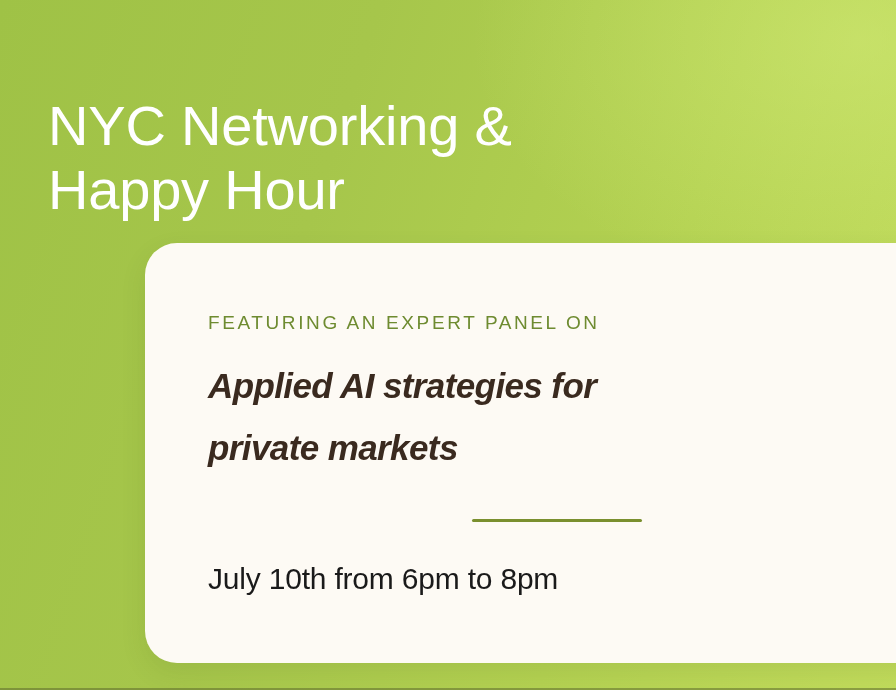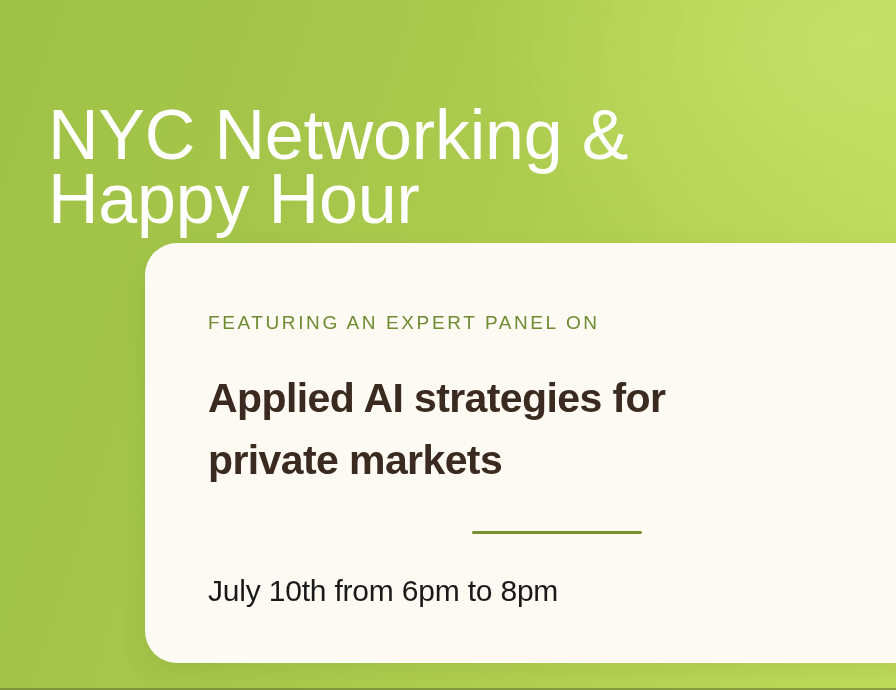--- a/index.html
+++ b/index.html
@@ -30,21 +30,21 @@
     background: radial-gradient(ellipse 70% 60% at 96% 6%, rgba(210,234,120,0.55) 0%, rgba(210,234,120,0.0) 62%);
     pointer-events: none;
   }
 
   .headline {
     position: absolute;
     left: 48px;
     top: 56px;
     width: 620px;
     color: #FFFFFF;
-    font-size: 70px;
+    font-size: 56px;
     line-height: 64px;
     font-weight: 400;
     letter-spacing: -0.2px;
     white-space: pre-line;
   }
 
   
   .card {
     position: absolute;
     left: 145px;
@@ -63,28 +63,29 @@
   .eyebrow {
     color: #6E8B30;
     font-size: 19px;
     font-weight: 500;
     letter-spacing: 2.6px;
     line-height: 24px;
     margin: 0;
   }
 
   .card-title {
-    margin: 32px 0 0 0;
+    margin: 20px 0 0 0;
     color: #3A2A1F;
-    font-size: 41px;
+    font-size: 35px;
     line-height: 62px;
     font-weight: 700;
     letter-spacing: -0.6px;
     max-width: 640px;
     white-space: pre-line;
+    font-style: italic;
   }
 
   .divider {
     margin-top: 40px;
     width: 170px;
     height: 3px;
     background: #7A8F2E;
     border: 0;
     border-radius: 2px;
   }

